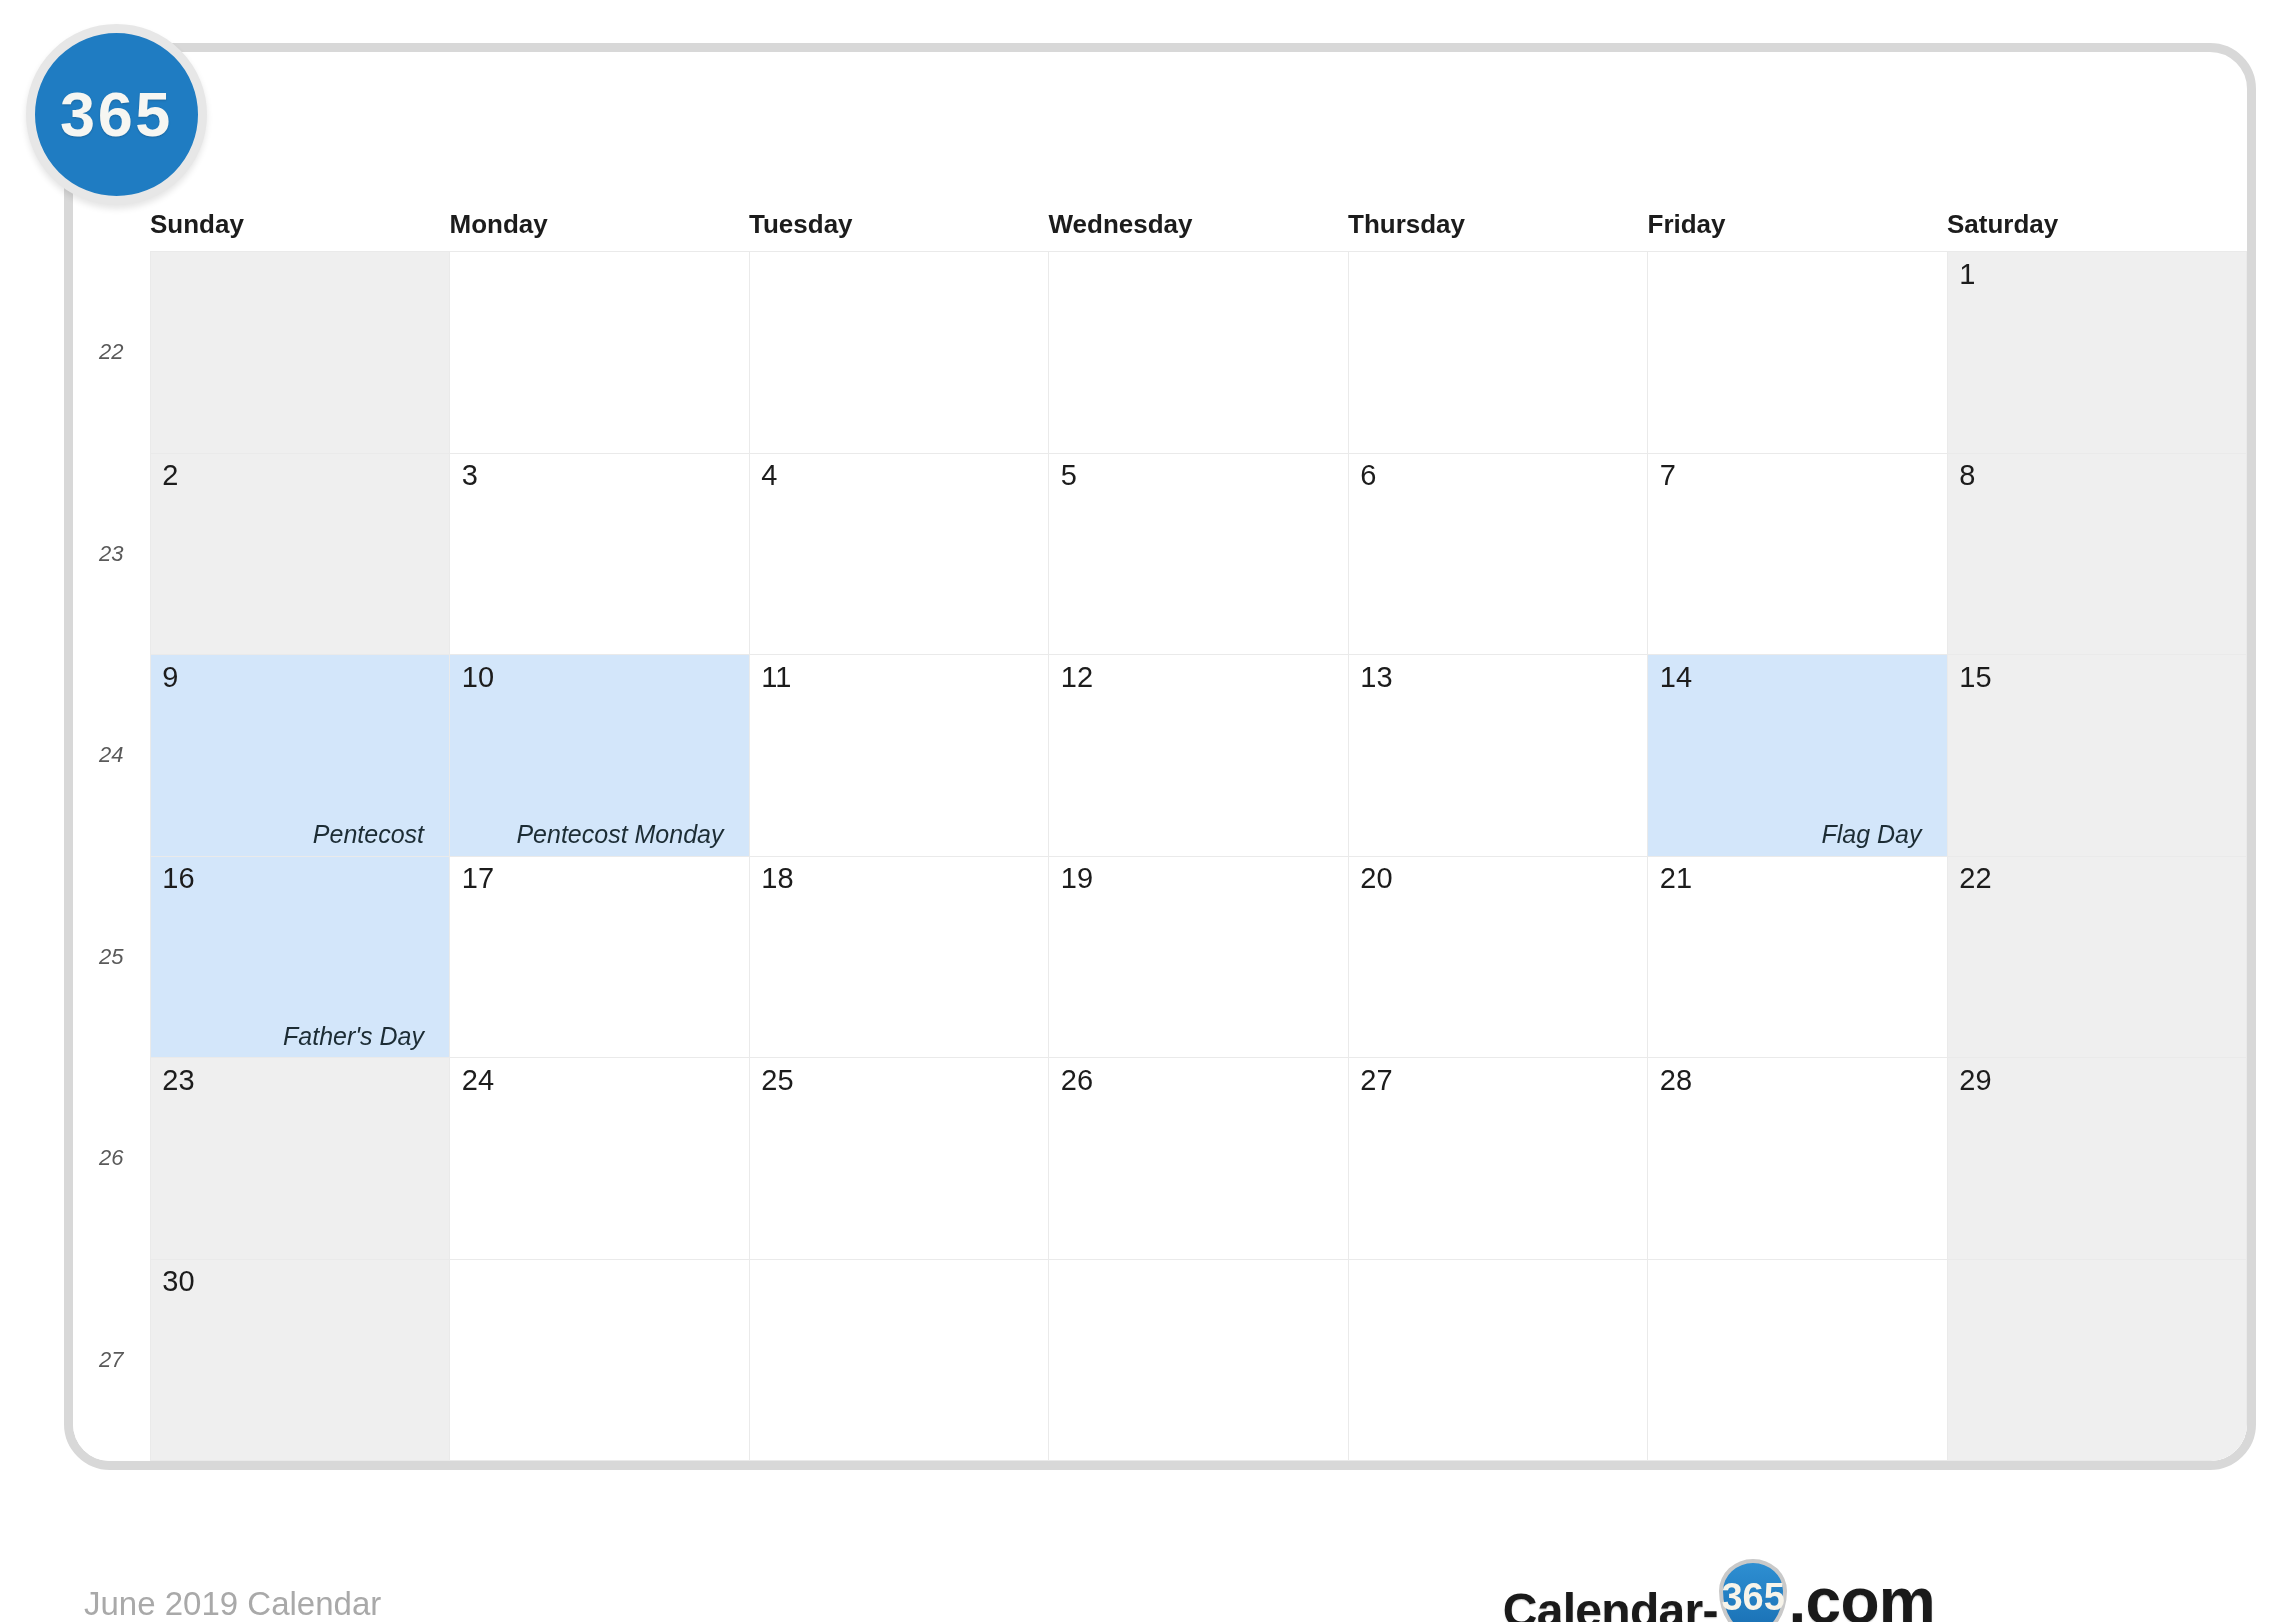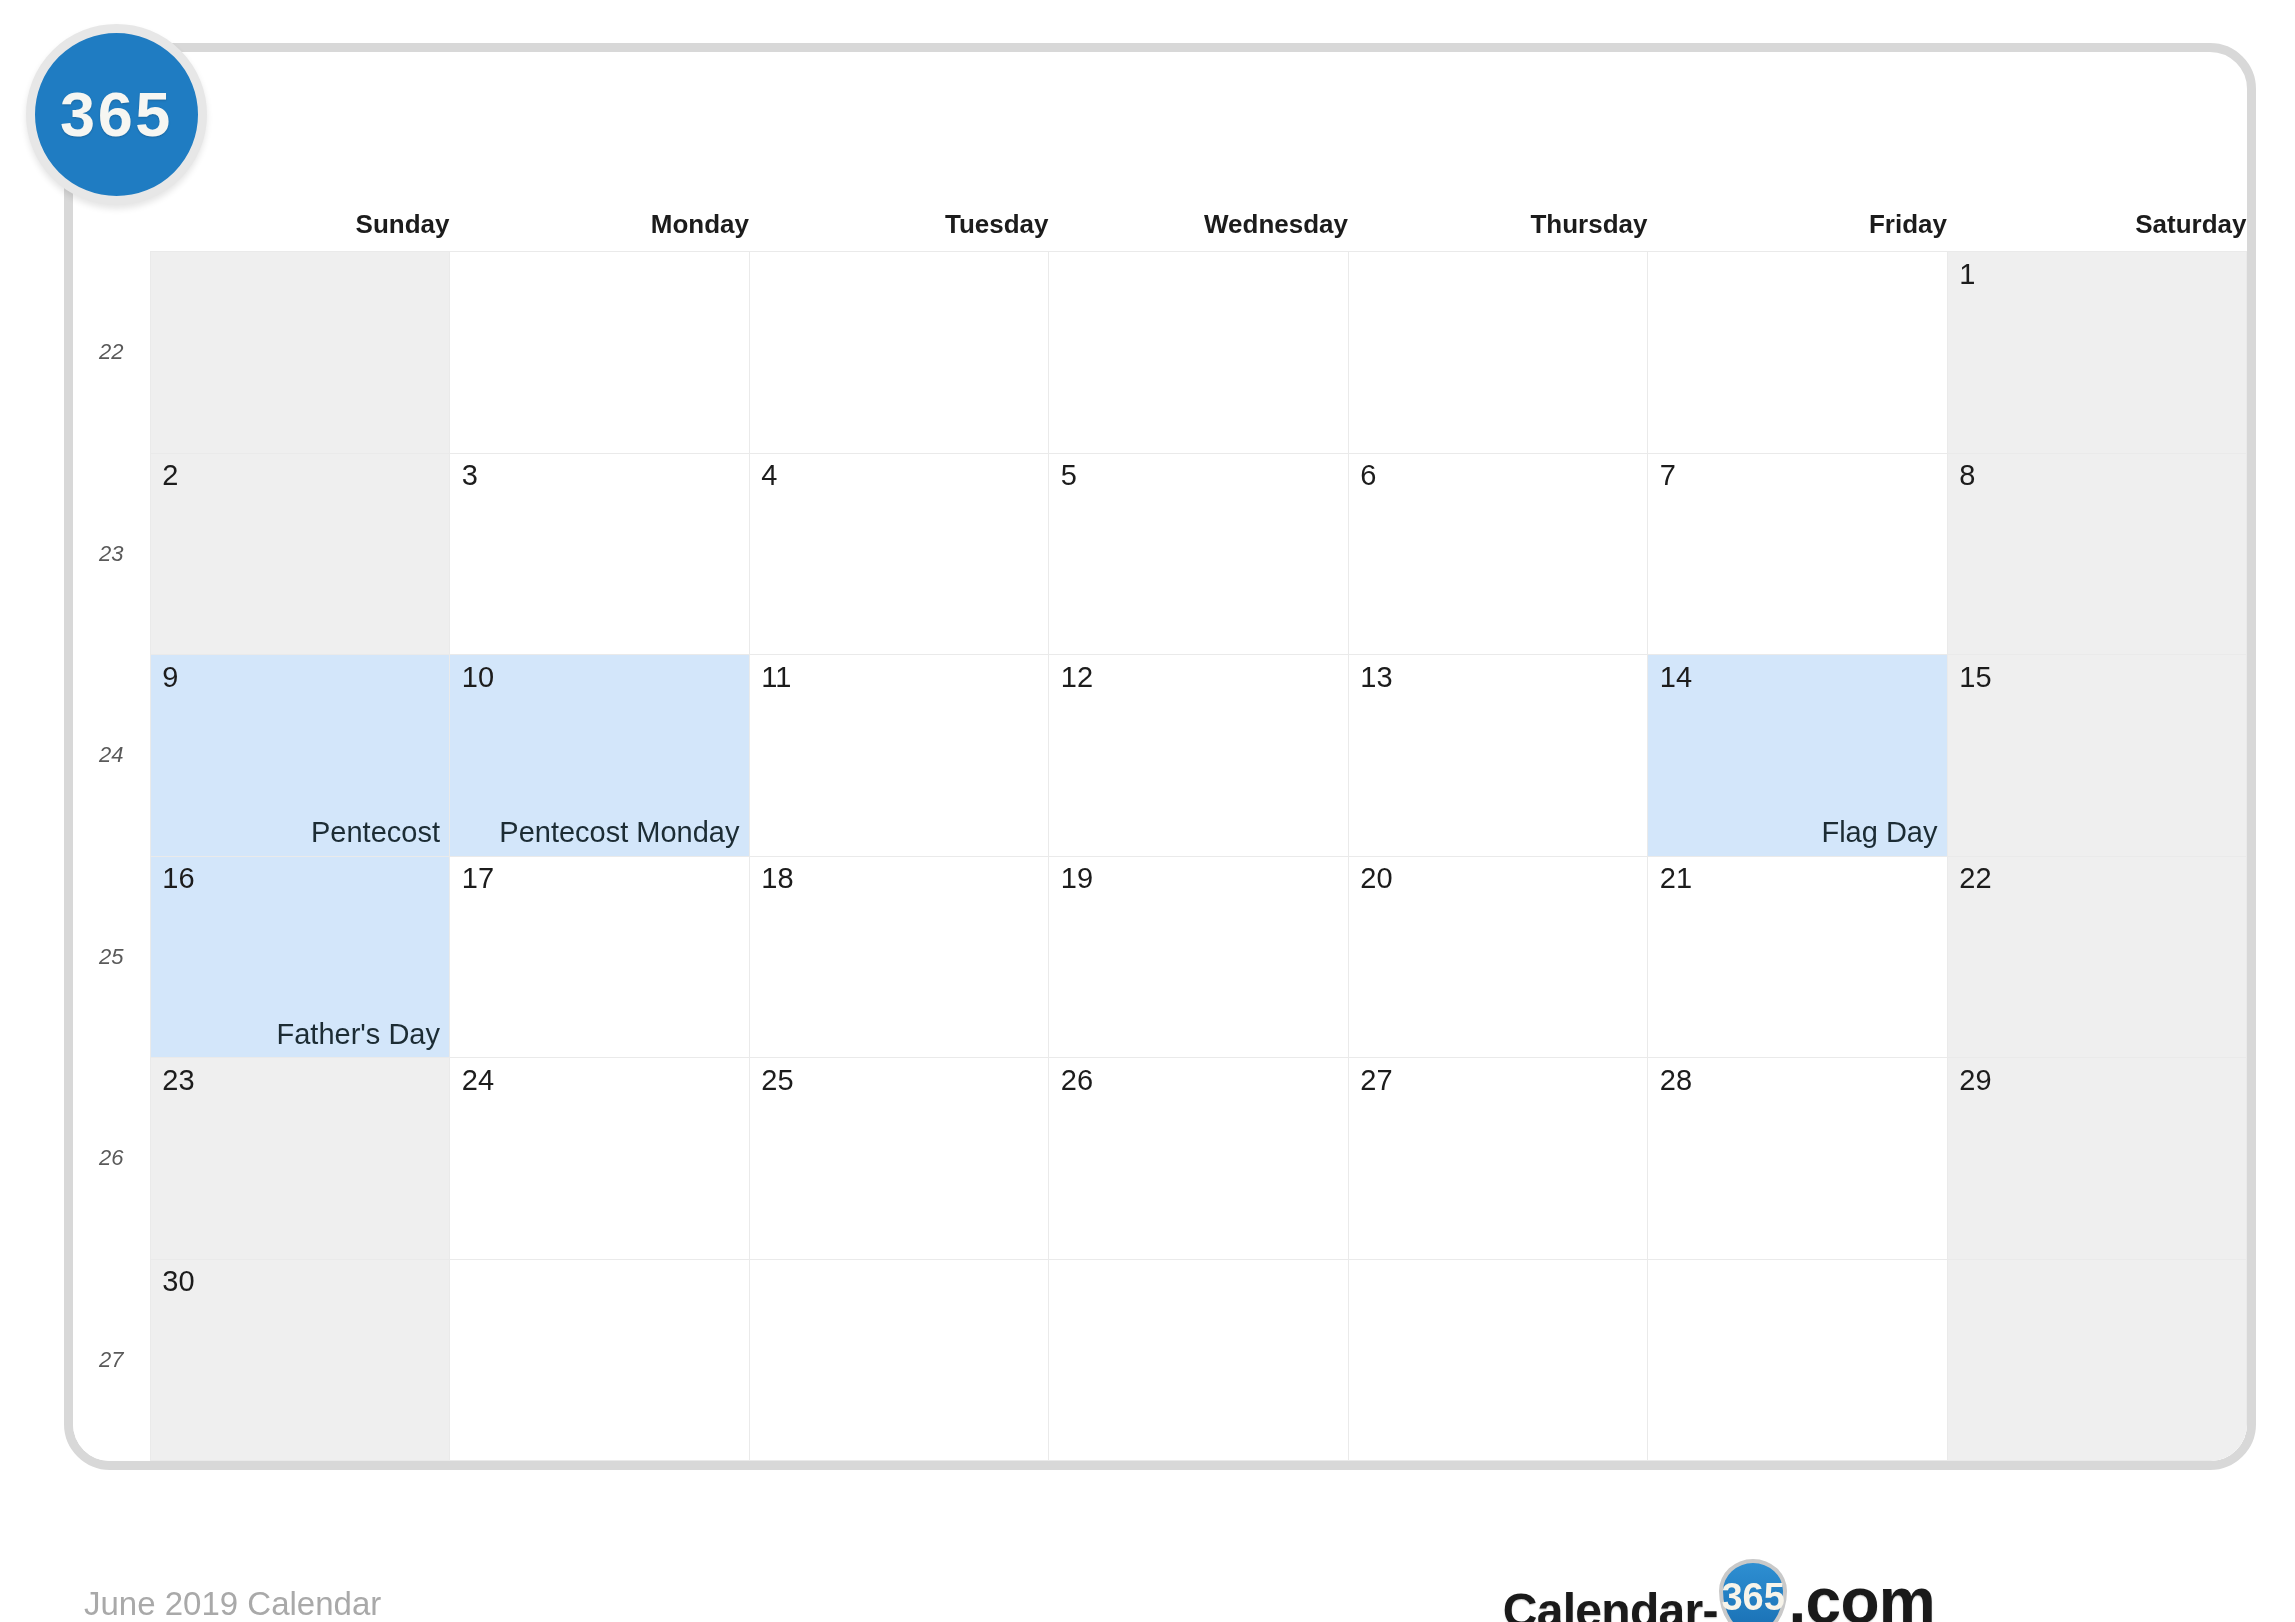--- a/index.html
+++ b/index.html
@@ -128,21 +128,21 @@
     table-layout: fixed;
   }
 
   .wk-col { width: 77px; }
 
   thead th.dow {
     height: 54px;
     font-size: 26px;
     font-weight: bold;
     color: #1c1c1c;
-    text-align: right;
+    text-align: left;
     vertical-align: middle;
     background: transparent;
     border: none;
     padding: 0;
   }
   thead th.wk-head {
     border: none;
     background: transparent;
   }
 
@@ -172,23 +172,24 @@
   .daynum {
     position: absolute;
     left: 11.8px;
     top: 6.5px;
     font-size: 29px;
     color: #1c1c1c;
     line-height: 1.1;
   }
   .holidaylabel {
     position: absolute;
-    right: 9px;
+    right: 25px;
     bottom: 6.5px;
-    font-size: 29px;
+    font-size: 25px;
+    font-style: italic;
     color: #1c2c34;
     white-space: nowrap;
   }
 
   
   .footer {
     position: absolute;
     left: 0;
     top: 1573px;
     width: 2007px;

